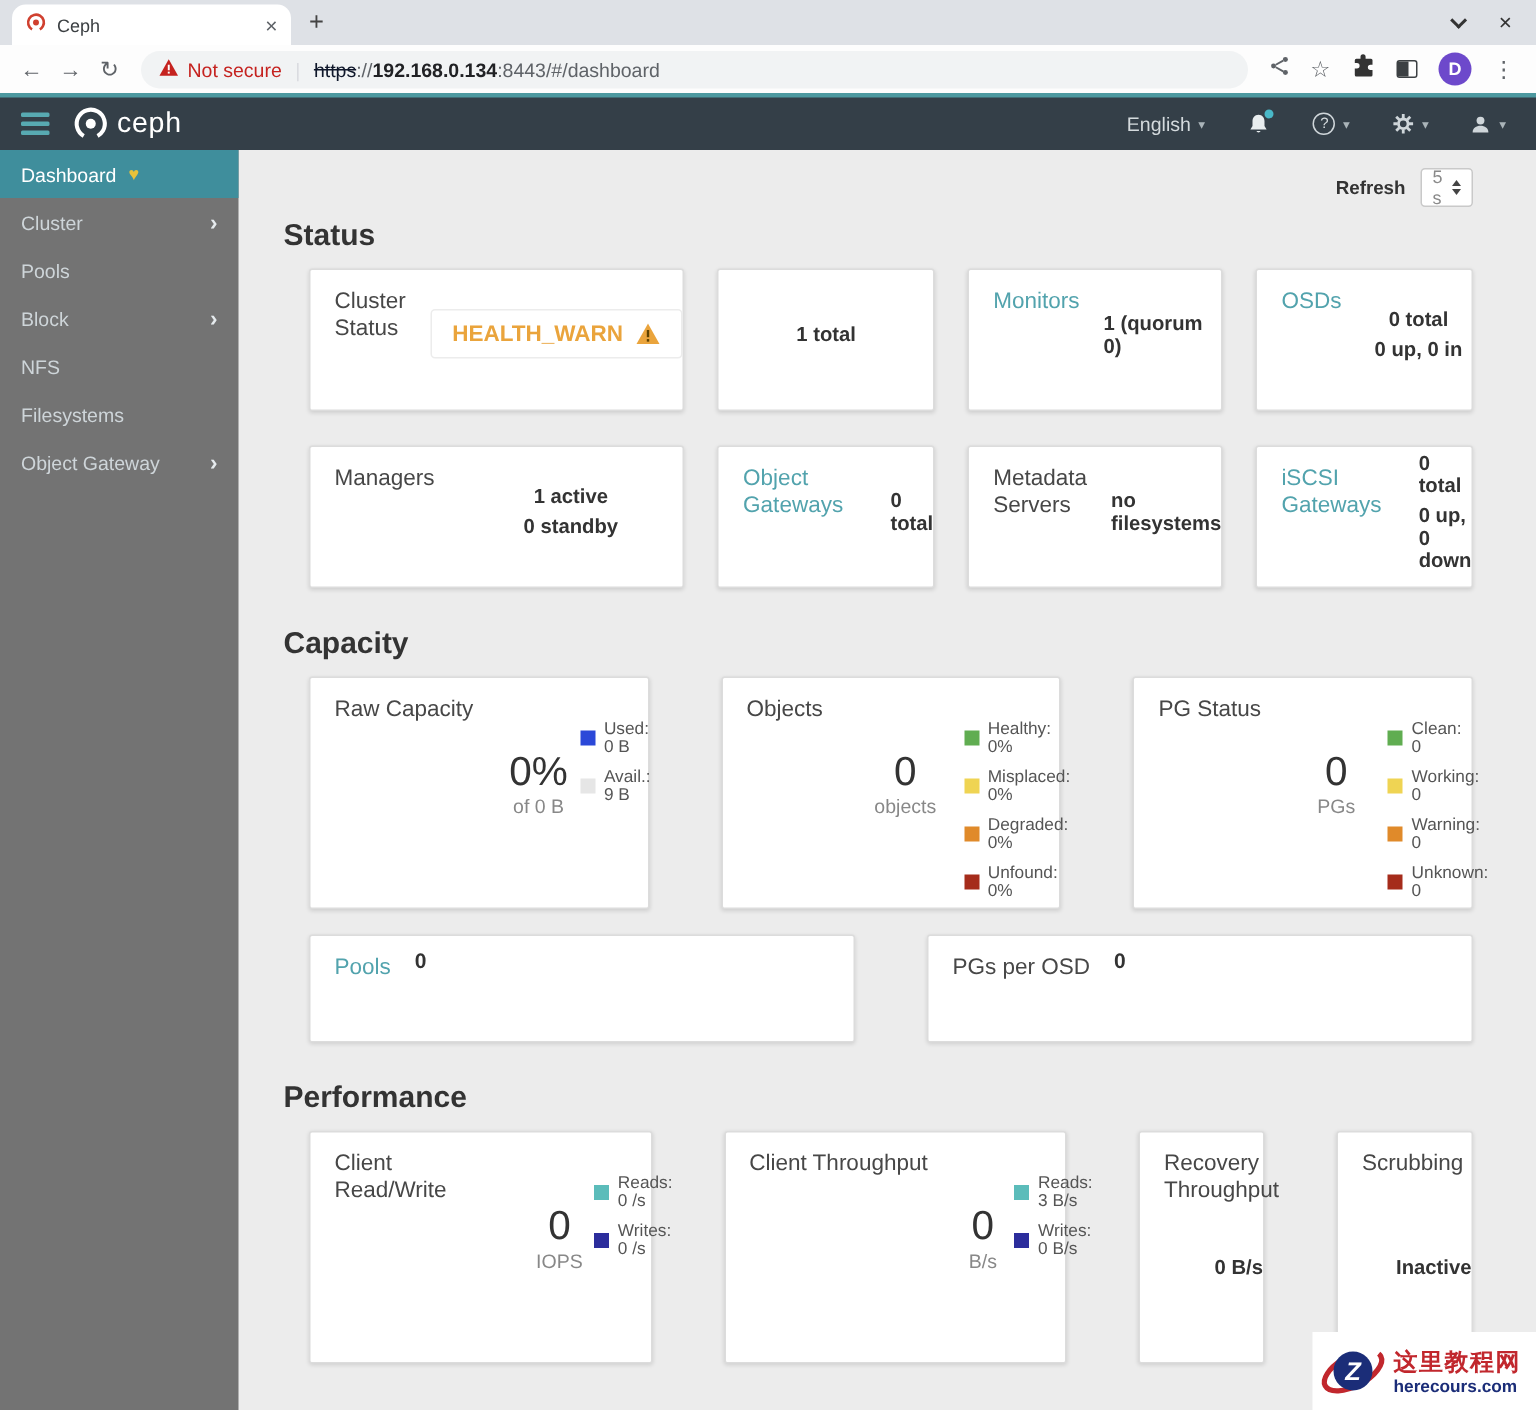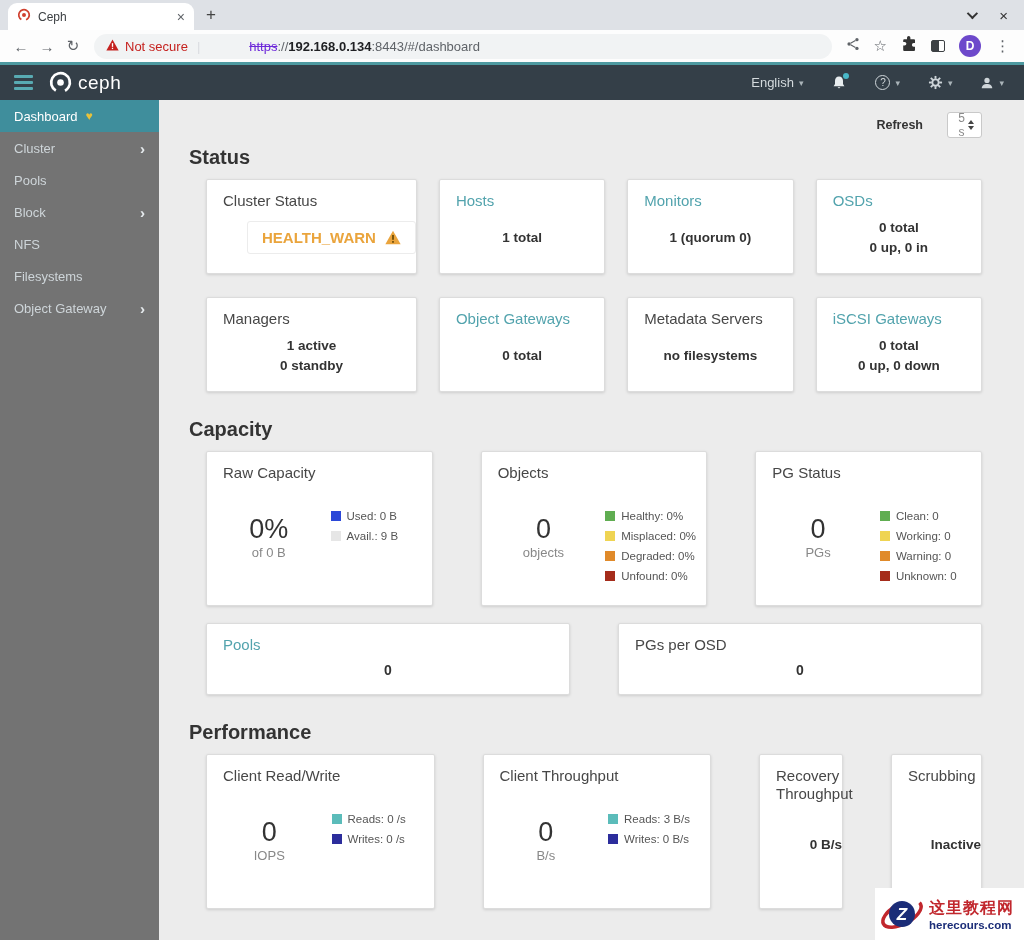--- a/index.html
+++ b/index.html
@@ -15,21 +15,21 @@
   .win-controls { margin-left:auto; align-self:center; display:flex; align-items:center; gap:24px; padding-right:16px; }
   .chev-down { width:8px; height:8px; border-right:2px solid #333; border-bottom:2px solid #333; transform:rotate(45deg) translateY(-2px); display:inline-block; }
   .win-x { font-size:15px; color:#333; }
 
   
   .toolbar { height:32px; background:#fdfdfd; display:flex; align-items:center; padding:0 8px; flex:0 0 auto; }
   .navbtn { width:26px; text-align:center; font-size:15px; color:#5f6368; }
   .omnibox { flex:1; height:25px; background:#f1f3f4; border-radius:13px; display:flex; align-items:center; padding:0 12px; margin:0 8px; font-size:13px; color:#5f6368; gap:6px; }
   .notsecure { color:#c5221f; }
   .divider { color:#dadce0; margin:0 3px; }
-  .scheme { color:#6d28d9; text-decoration:line-through;margin-left:40px; }
+  .scheme { color:#0f172a; text-decoration:line-through; }
   .host { color:#202124; font-weight:bold; }
   .urlrest { color:#5f6368; }
   .toolicons { display:flex; align-items:center; gap:14px; padding:0 6px; }
   .star { font-size:15px; color:#5f6368; }
   .panel-ic { width:14px; height:12px; border:1.6px solid #3c4043; border-radius:2px; position:relative; }
   .panel-ic::before { content:""; position:absolute; left:0; top:0; bottom:0; width:55%; background:#3c4043; }
   .avatar { width:22px; height:22px; border-radius:50%; background:#6d49cb; color:#fff; font-size:12px; font-weight:bold; display:flex; align-items:center; justify-content:center; }
   .dots { font-size:15px; color:#5f6368; }
 
   
@@ -47,41 +47,41 @@
 
   
   .bodyrow { flex:1; display:flex; min-height:0; }
   .sidebar { width:159px; background:#737373; color:#ced5d9; font-size:13px; flex:0 0 auto; }
   .side-item { height:32px; display:flex; align-items:center; padding:0 14px; cursor:default; }
   .side-item.active { background:#3f8e9c; color:#fff; }
   .side-heart { color:#e8c23a; margin-left:8px; font-size:12px; }
   .side-chev { margin-left:auto; font-weight:bold; font-size:15px; color:#e6ebee; }
 
   main { flex:1; padding:12px 42px 0 30px; position:relative; min-width:0; }
-  .refresh-row { display:flex; justify-content:flex-end; align-items:center; gap:24px; height:26px;text-align:center; }
+  .refresh-row { display:flex; justify-content:flex-end; align-items:center; gap:10px; height:26px; }
   .refresh-label { font-weight:bold; font-size:12.5px; color:#333; }
   .refresh-select { width:35px; height:26px; background:#fff; border:1px solid #c9c9c9; border-radius:3px; display:flex; align-items:center; justify-content:space-between; padding:0 7px; font-size:12px; color:#8a8a8a; }
   .step { display:flex; flex-direction:column; gap:2px; }
   .step i { display:block; width:0; height:0; border-left:3.5px solid transparent; border-right:3.5px solid transparent; }
   .step .up { border-bottom:4.5px solid #444; }
   .step .dn { border-top:4.5px solid #444; }
 
   h2.sect { font-size:20px; font-weight:bold; color:#333; margin:8px 0 10px; }
   h2.sect.later { margin-top:26px; }
   .cards { margin-left:17px; display:grid; }
   .g-status { grid-template-columns:repeat(4,1fr); gap:23px 22px; grid-auto-rows:95px; }
   .g-cap1 { grid-template-columns:repeat(3,1fr); gap:48px; grid-auto-rows:155px; }
   .g-cap2 { grid-template-columns:repeat(2,1fr); gap:48px; grid-auto-rows:72px; margin-top:17px; }
   .g-perf { grid-template-columns:1fr 1fr 84px 91px; gap:48px; grid-auto-rows:155px; }
 
-  .card { background:#fff; border:1px solid #dcdcdc; border-radius:2px; box-shadow:0 1px 3px rgba(0,0,0,.13); position:relative; display:flex; flex-direction:column; }
+  .card { background:#fff; border:1px solid #dcdcdc; border-radius:2px; box-shadow:0 1px 3px rgba(0,0,0,.13); position:relative; display:flex; flex-direction:row; }
   .card-title { padding:12px 16px 0; font-size:15px; color:#474747; line-height:1.2; }
   .t-link { color:#52a3ad; }
   .status-vals { flex:1; display:flex; flex-direction:column; justify-content:center; align-items:center; gap:5px; font-weight:bold; font-size:13.5px; color:#333; padding-bottom:8px; }
-  .health-badge { border:1px solid #ececec; border-radius:3px; padding:7px 14px; font-size:15px; font-weight:bold; color:#eaa43c; display:flex; align-items:center; gap:9px;margin-left:40px; }
+  .health-badge { border:1px solid #ececec; border-radius:3px; padding:7px 14px; font-size:15px; font-weight:bold; color:#eaa43c; display:flex; align-items:center; gap:9px; }
 
   .cap-body { flex:1; display:flex; }
   .cap-value { width:55%; display:flex; flex-direction:column; align-items:center; justify-content:center; margin-top:-14px; }
   .big { font-size:27px; color:#333; }
   .sub { font-size:13px; color:#888; }
   .legend { width:45%; padding-top:28px; display:flex; flex-direction:column; gap:8px; font-size:11.5px; color:#555; }
   .legend-row { display:flex; align-items:center; gap:6px; }
   .swatch { width:10px; height:10px; flex:0 0 auto; }
 
   .wide-value { text-align:center; font-weight:bold; font-size:14px; color:#333; margin-top:8px; }
@@ -261,21 +261,20 @@
               <span>HEALTH_WARN</span>
               <svg width="16" height="15" viewBox="0 0 14 13">
                   <path d="M7 0.5 L13.7 12.5 L0.3 12.5 Z" fill="#eaa43c"></path>
                   <rect x="6.3" y="4.3" width="1.4" height="4.2" fill="#5f4200"></rect>
                   <rect x="6.3" y="9.6" width="1.4" height="1.5" fill="#5f4200"></rect>
                 </svg>
             </div>
           </div>
         </div>
         <div class="card">
-          <div class="card-title t-link">Hosts</div>
           <div class="status-vals">
               <span>1 total</span>
             </div>
         </div>
         <div class="card">
           <div class="card-title t-link">Monitors</div>
           <div class="status-vals">
               <span>1 (quorum 0)</span>
             </div>
         </div>

